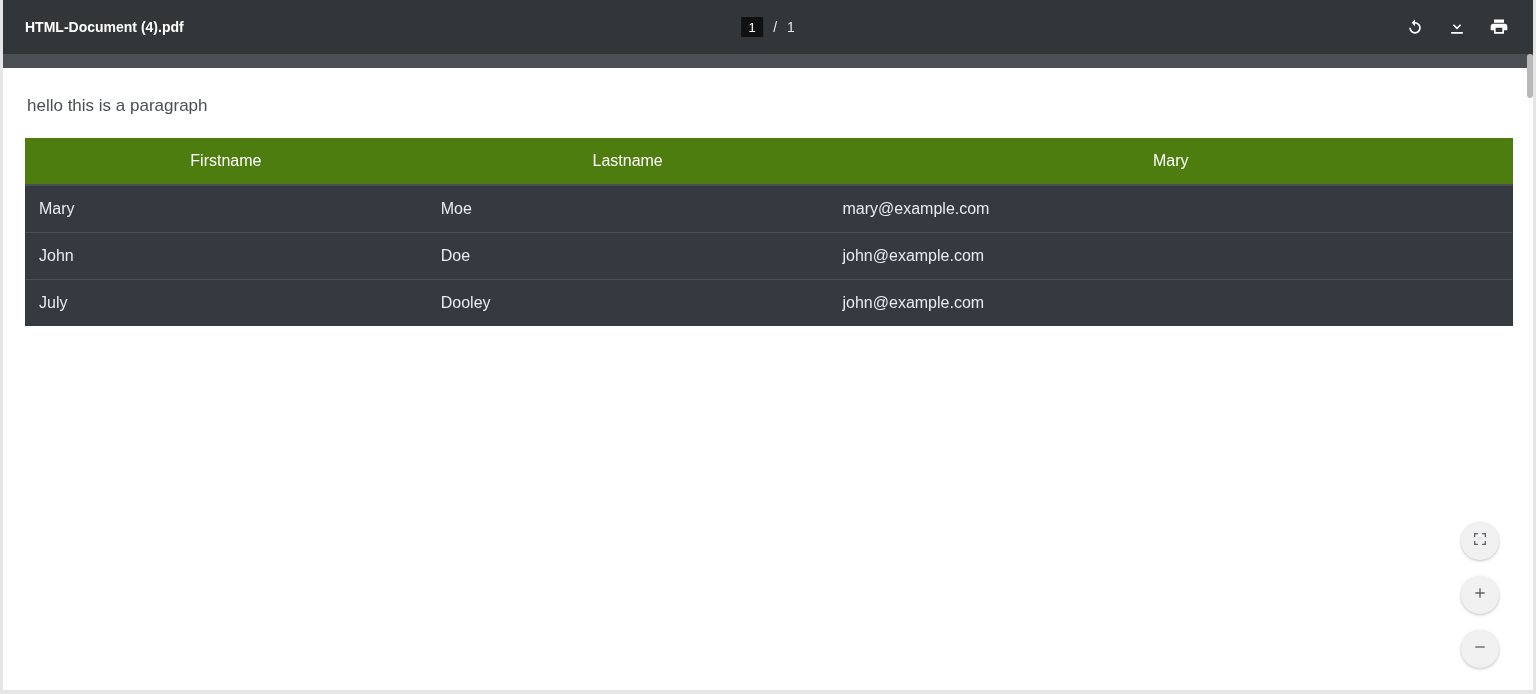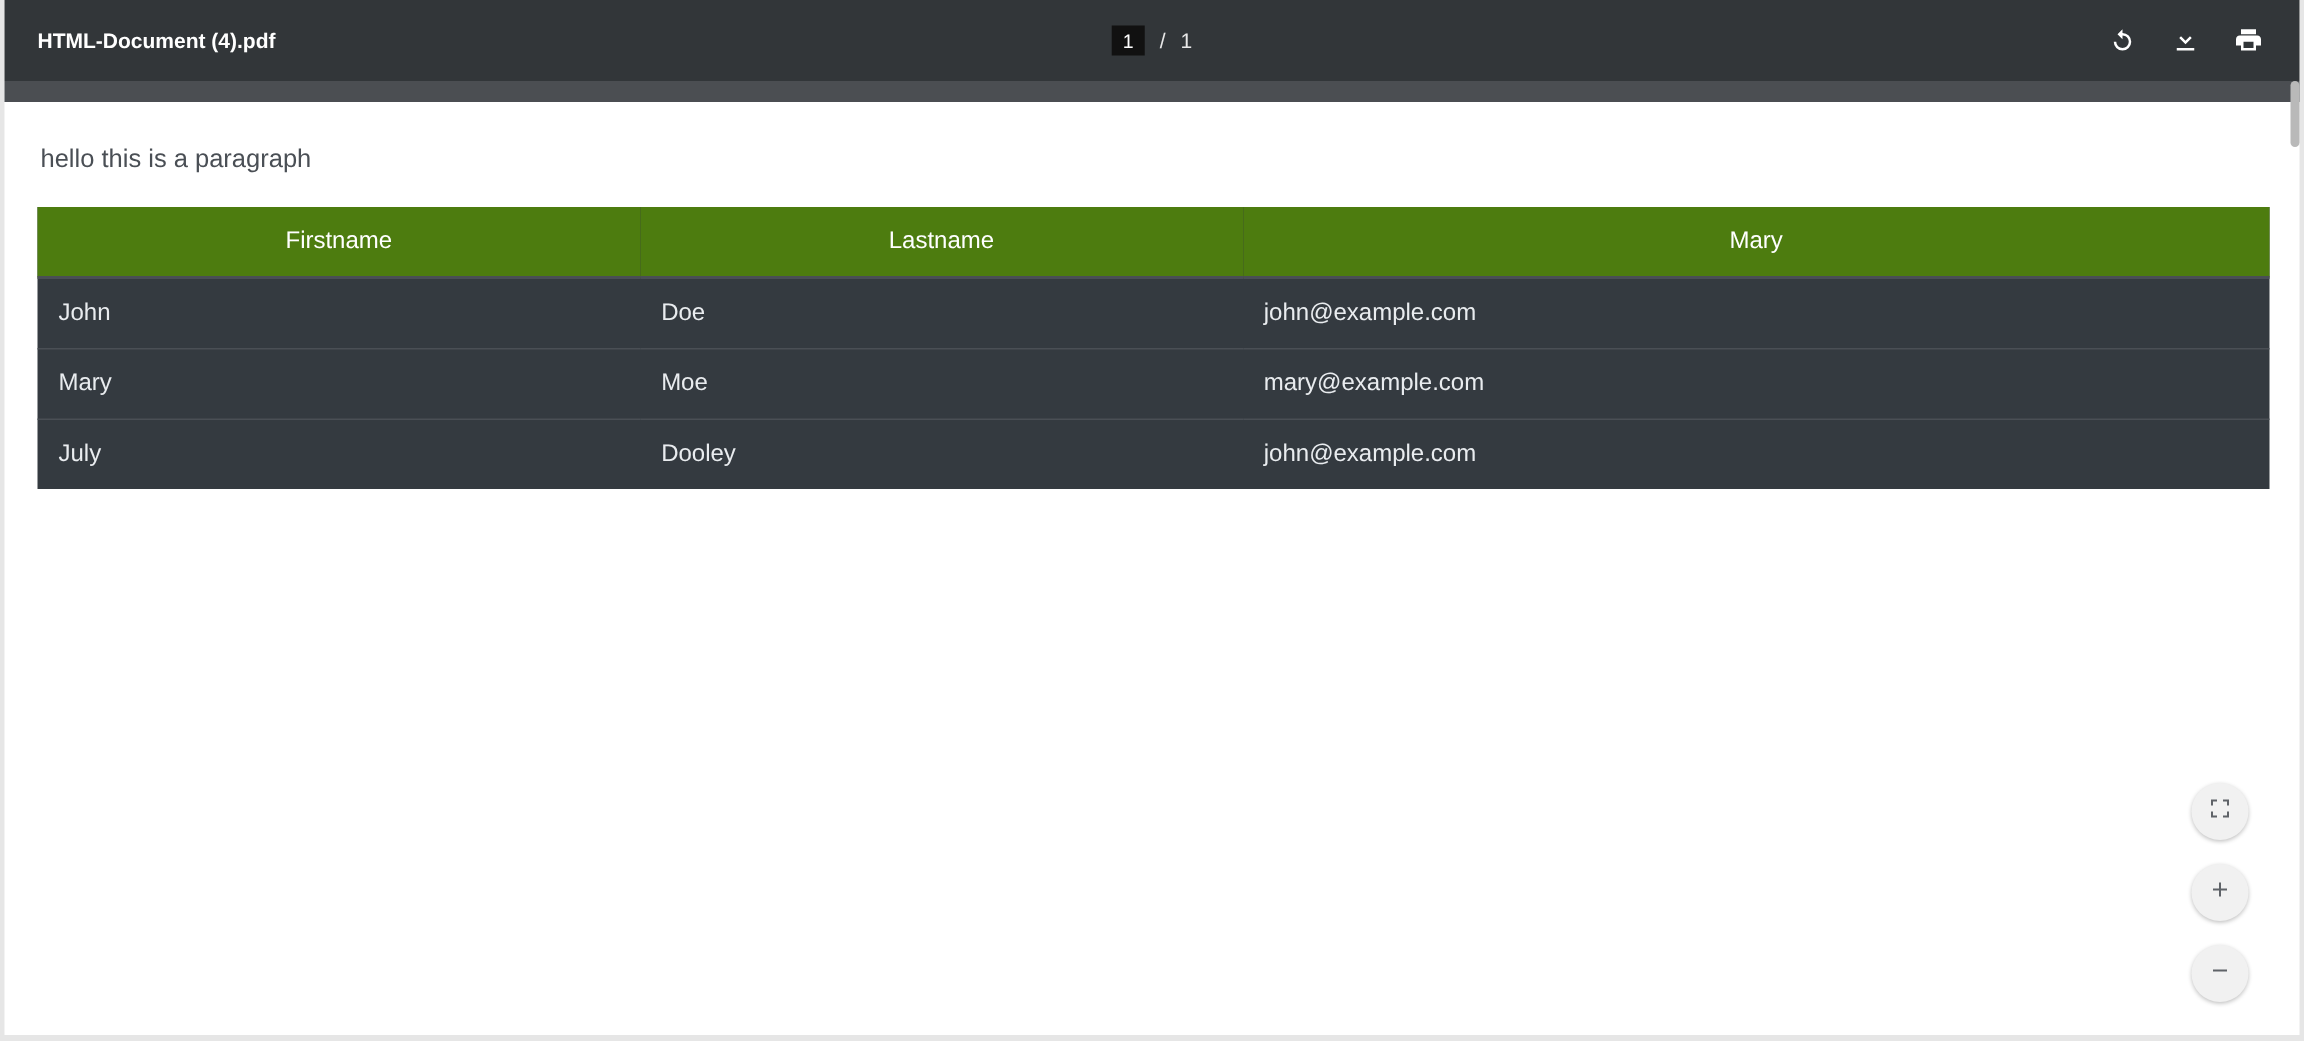--- a/index.html
+++ b/index.html
@@ -102,28 +102,28 @@
     <table class="data">
       <thead>
         <tr>
           <th style="width:27%">Firstname</th>
           <th style="width:27%">Lastname</th>
           <th>Mary</th>
         </tr>
       </thead>
       <tbody>
         <tr>
+          <td>Mary</td>
+          <td>Moe</td>
+          <td>mary@example.com</td>
+        </tr>
+        <tr>
           <td>John</td>
           <td>Doe</td>
           <td>john@example.com</td>
-        </tr>
-        <tr>
-          <td>Mary</td>
-          <td>Moe</td>
-          <td>mary@example.com</td>
         </tr>
         <tr>
           <td>July</td>
           <td>Dooley</td>
           <td>john@example.com</td>
         </tr>
       </tbody>
     </table>
   </div>
 

